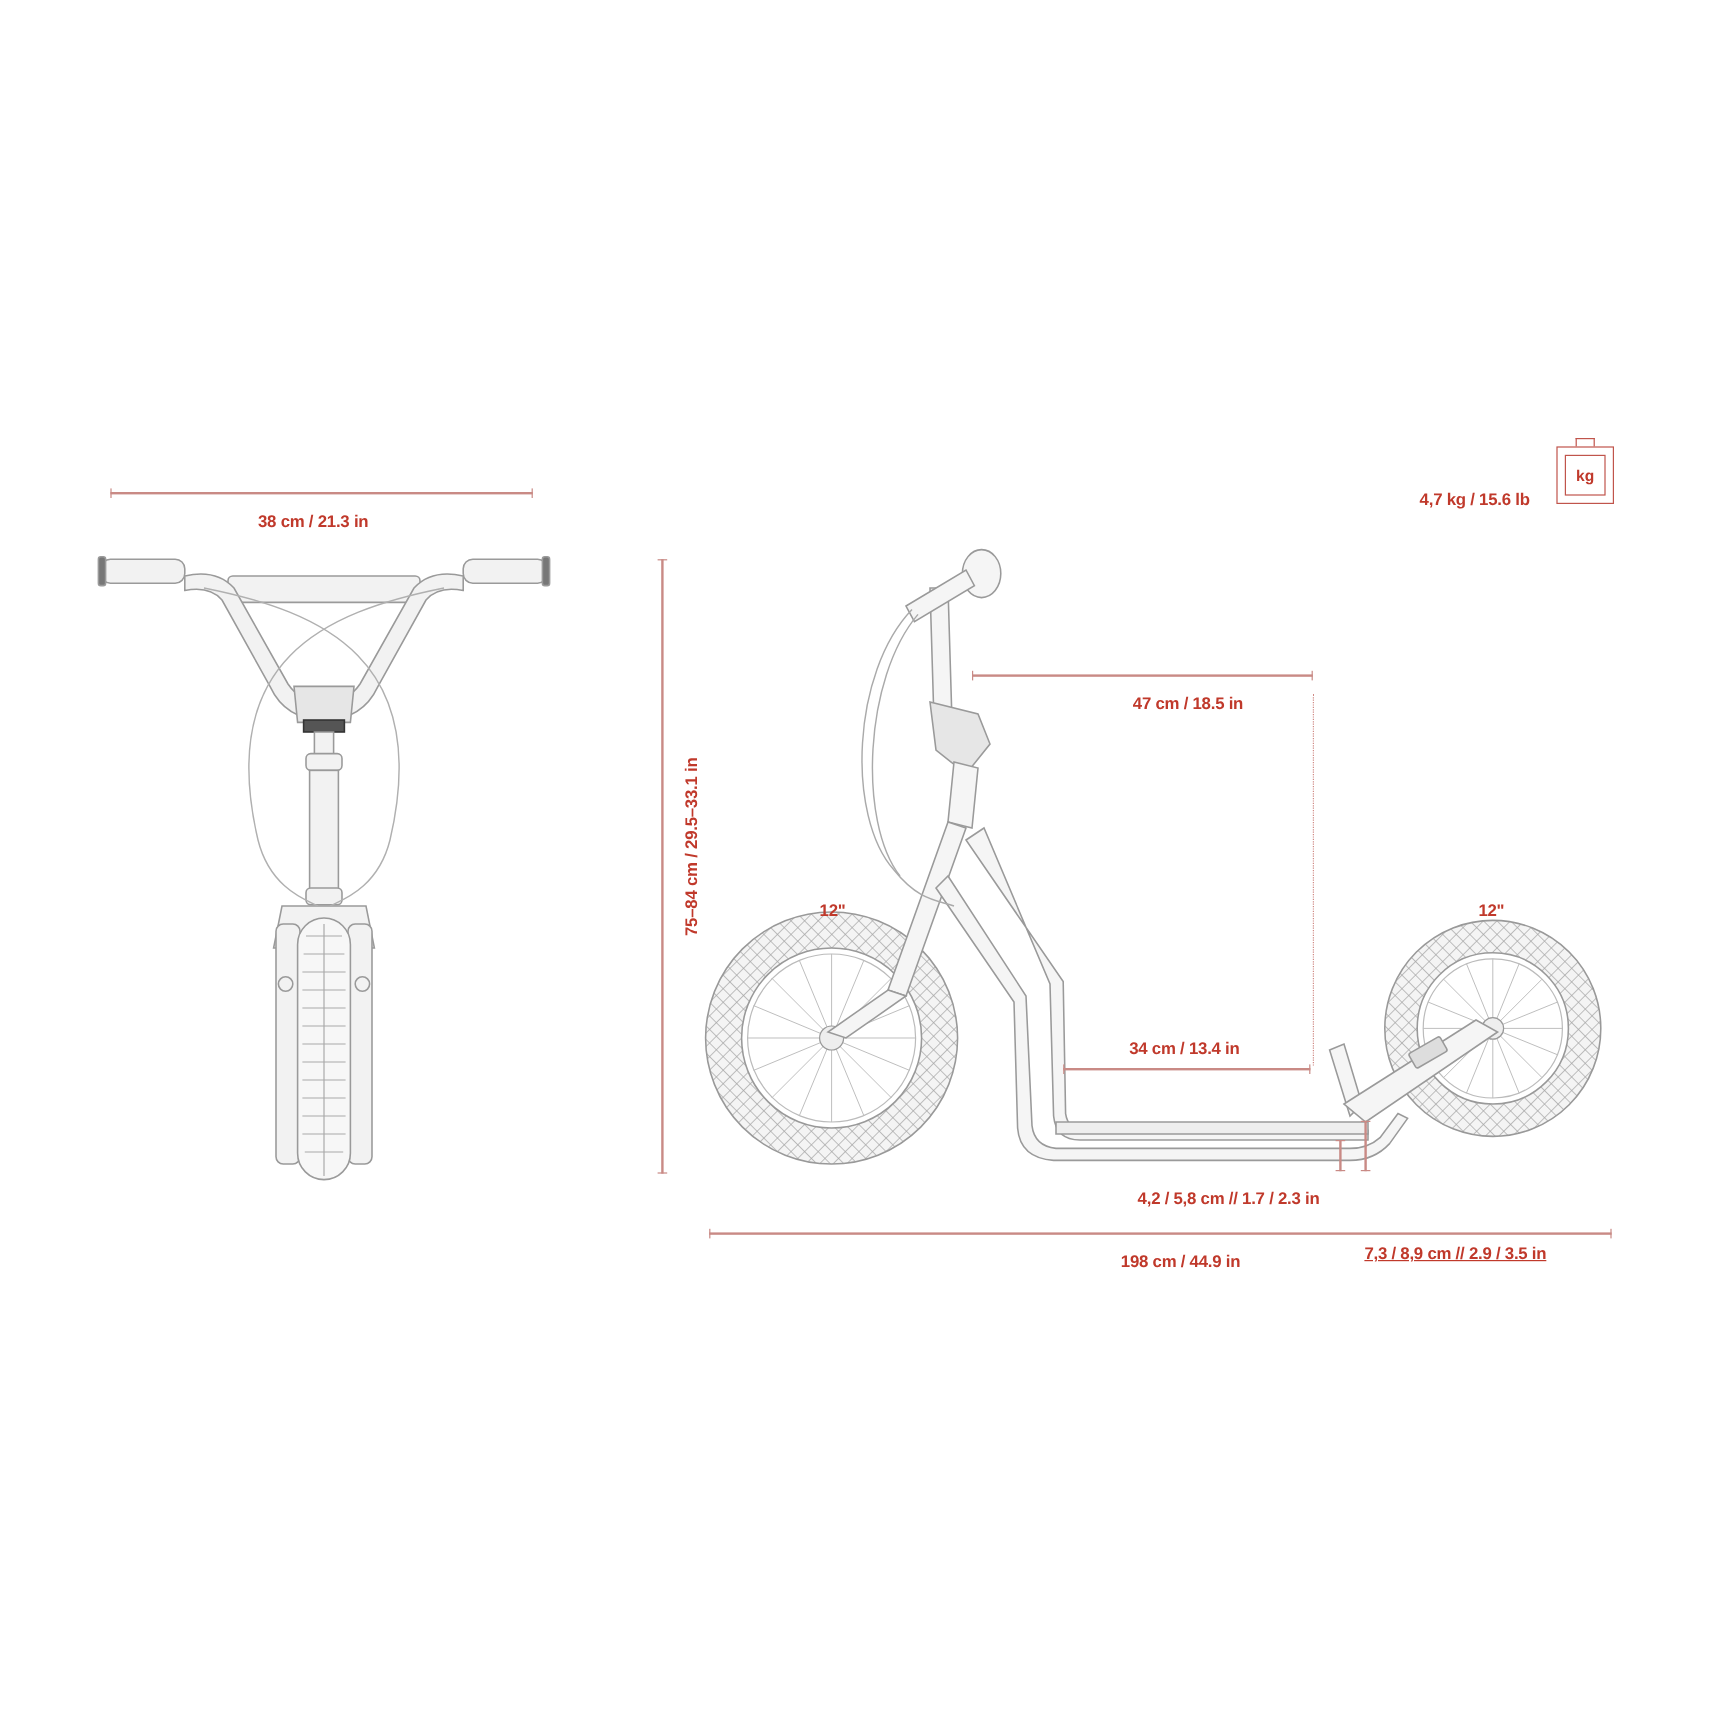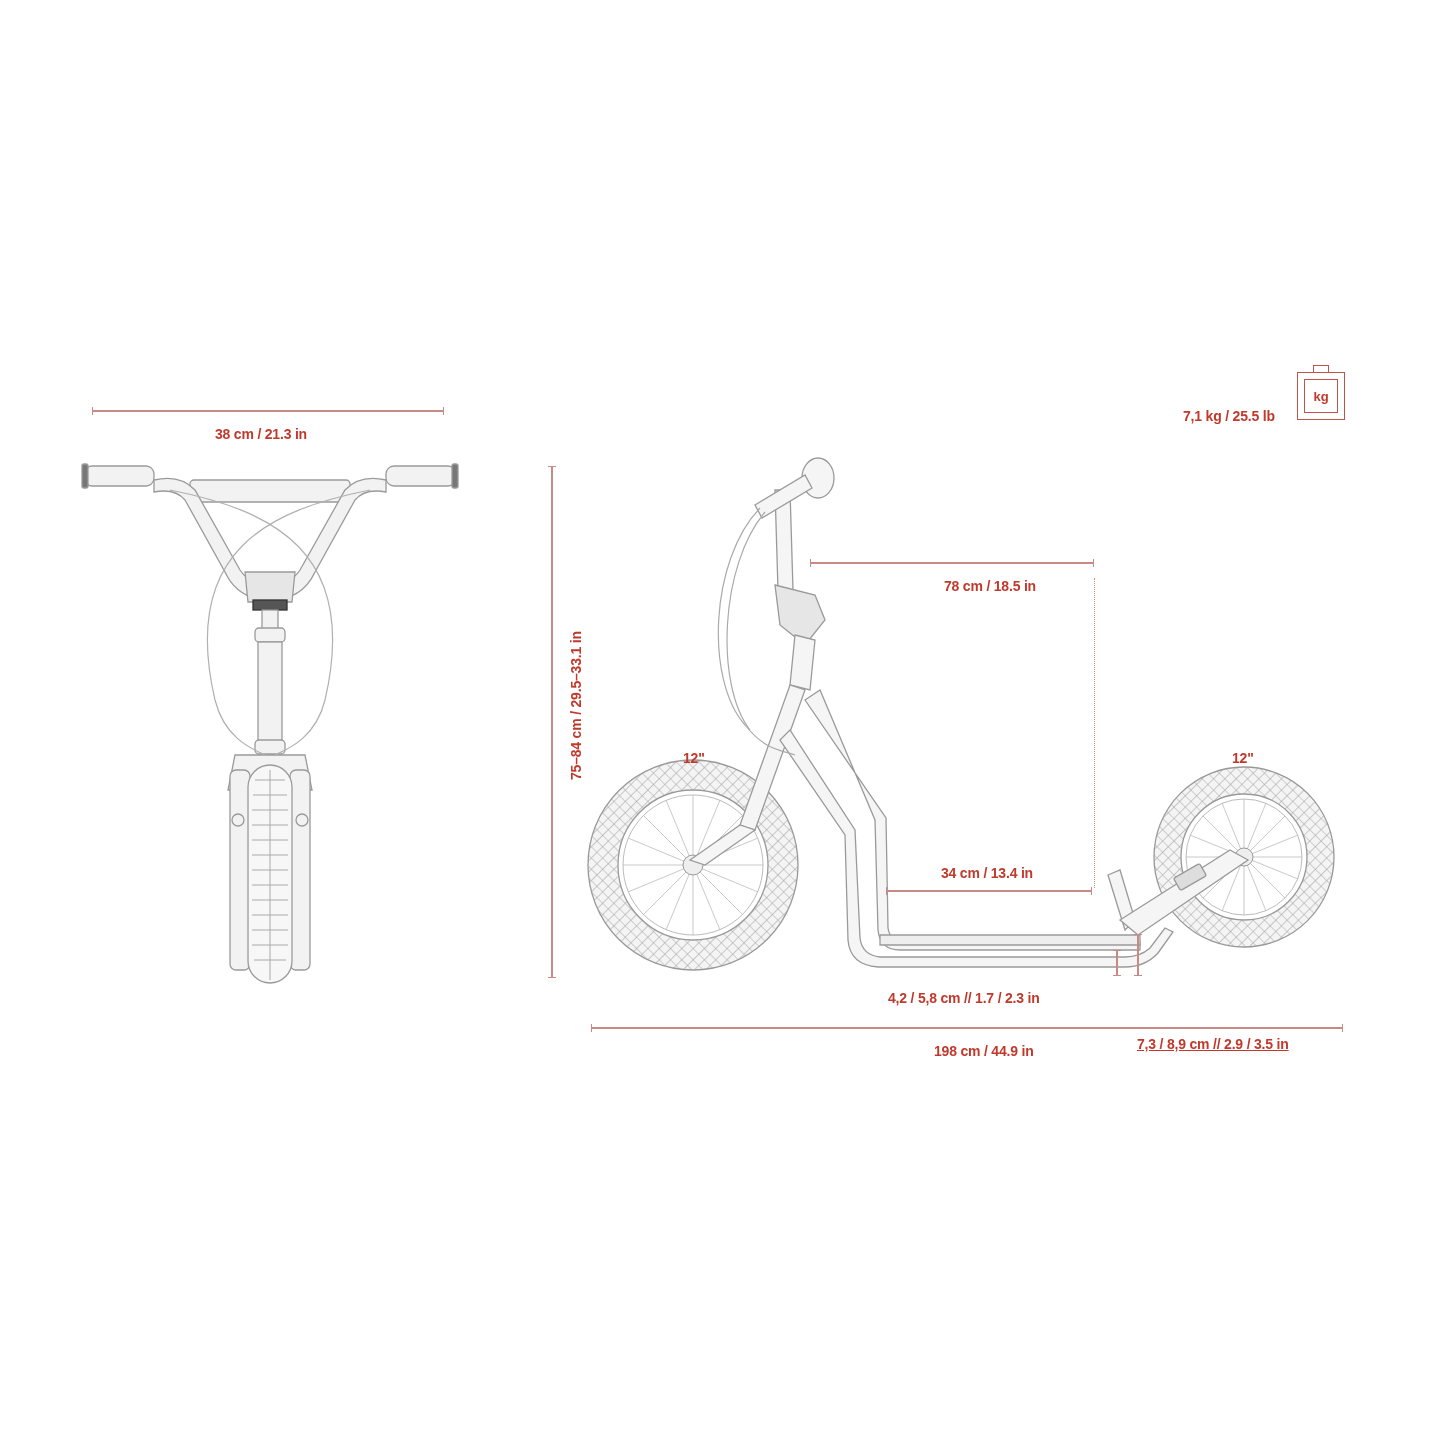--- a/index.html
+++ b/index.html
@@ -63,21 +63,21 @@
 
   <g fill="none" stroke="#b0b0b0" stroke-width="1.2">
     <path d="M100 40 C200 60, 290 100, 255 250 C245 290, 215 300, 205 305"></path>
     <path d="M300 40 C200 60, 110 100, 145 250 C155 290, 185 300, 195 305"></path>
   </g>
 </svg>
 
 <div class="dim-v" style="left:551px; top:466px; height:512px;"></div>
 <div class="label vertical-label" style="left:568px; top:780px;">75–84 cm / 29.5–33.1 in</div>
 
-<div class="label" style="left:1183px; top:408px;">7,1 kg / 25.5 lb</div>
+<div class="label" style="left:1183px; top:408px;">4,7 kg / 15.6 lb</div>
 <div class="weight-icon">
   <div class="handle"></div>
   <div class="outer"></div>
   <div class="inner">kg</div>
 </div>
 
 <svg class="drawing" style="left:580px; top:450px;" width="780" height="540" viewBox="0 0 780 540">
   <defs>
     <pattern id="tread" width="8" height="8" patternUnits="userSpaceOnUse" patternTransform="rotate(45)">
       <rect width="8" height="8" fill="#f4f4f4"></rect>
@@ -128,28 +128,28 @@
     <rect x="595" y="420" width="30" height="14" rx="2" transform="rotate(-30 610 427)" fill="#ddd"></rect>
   </g>
 
   <g fill="none" stroke="#aaa" stroke-width="1.2">
     <path d="M180 58 C130 110, 125 230, 165 275 C185 300, 200 300, 215 305"></path>
     <path d="M185 62 C140 115, 135 235, 170 280"></path>
   </g>
 </svg>
 
 <div class="dim-h" style="left:810px; top:562px; width:284px;"></div>
-<div class="label" style="left:944px; top:578px;">78 cm / 18.5 in</div>
+<div class="label" style="left:944px; top:578px;">47 cm / 18.5 in</div>
 <div class="dotted-v" style="left:1094px; top:578px; height:310px;"></div>
 
 <div class="label" style="left:941px; top:865px;">34 cm / 13.4 in</div>
 <div class="dim-h" style="left:886px; top:890px; width:206px;"></div>
 
 <div class="label" style="left:683px; top:750px;">12"</div>
 <div class="label" style="left:1232px; top:750px;">12"</div>
 
 <div class="dim-v" style="left:1116px; top:950px; height:26px;"></div>
 <div class="dim-v" style="left:1137px; top:934px; height:42px;"></div>
-<div class="label" style="left:888px; top:990px;">4,2 / 5,8 cm //  1.7 / 2.3 in</div>
+<div class="label" style="left:948px; top:990px;">4,2 / 5,8 cm //  1.7 / 2.3 in</div>
 <div class="label" style="left:1137px; top:1036px;text-decoration:underline;">7,3 / 8,9 cm // 2.9 / 3.5 in</div>
 
 <div class="dim-h" style="left:591px; top:1027px; width:752px;"></div>
 <div class="label" style="left:934px; top:1043px;">198 cm / 44.9 in</div>
 
 </body></html>

